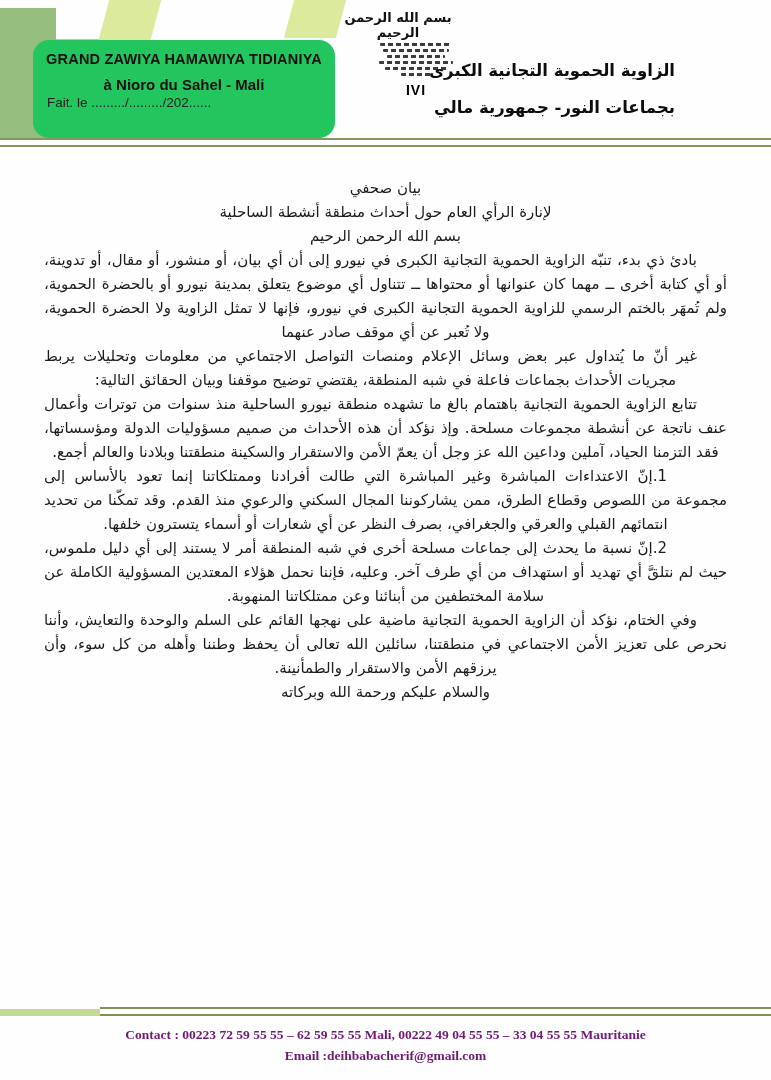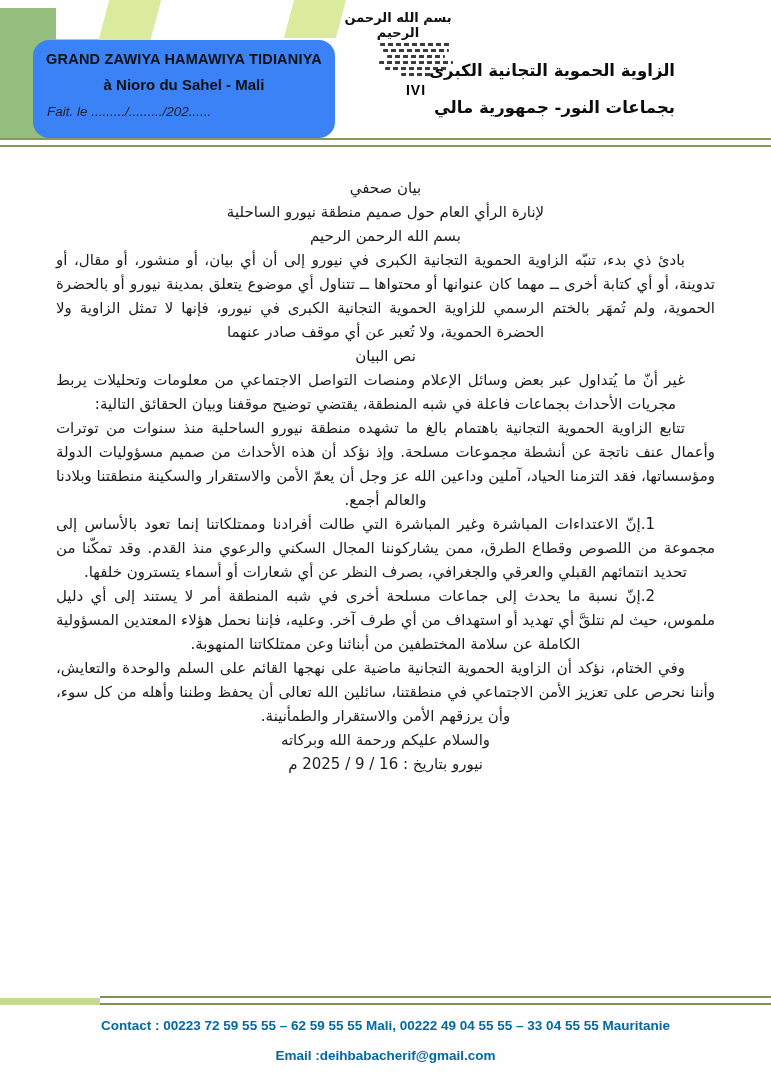--- a/index.html
+++ b/index.html
@@ -29,44 +29,44 @@
     background:#dcea9e;transform:skewX(-15deg);
   }
   .accent-green-sm{position:absolute;left:84px;top:128px;width:18px;height:14px;background:#95bd7d;}
   .accent-light-sm{position:absolute;left:112px;top:129px;width:48px;height:13px;background:#dcea9e;}
   .header-sep{
     position:absolute;left:0;right:0;top:138px;height:5px;
     border-top:2px solid #85995c;border-bottom:2px solid #85995c;background:#fff;
   }
   .org-card{
     position:absolute;left:33px;top:40px;width:302px;height:98px;
-    background:#3b82f6;border-radius:16px;z-index:2;
+    background:#22c55e;border-radius:16px;z-index:2;
     font-family:"Liberation Sans", sans-serif;
   }
   .org-name-fr{margin-top:11px;text-align:center;font-weight:bold;font-size:14.5px;letter-spacing:0.2px;color:#111;}
   .org-loc-fr{margin-top:9px;text-align:center;font-weight:bold;font-size:15px;color:#111;}
-  .org-date-fr{margin-top:11px;margin-left:14px;font-style:italic;font-size:13.5px;color:#222;}
+  .org-date-fr{margin-top:2px;margin-left:14px;font-size:13.5px;color:#222;}
   .basmala-top{
     position:absolute;left:330px;top:10px;width:136px;
     text-align:center;font-weight:bold;font-size:13px;color:#111;direction:rtl;
   }
   .emblem{position:absolute;left:368px;top:40px;width:96px;text-align:center;}
   .emblem-lines{width:78px;margin:0 auto;}
   .emblem-lines .vl{
     height:3px;margin:3px auto;border-radius:1px;
     background:repeating-linear-gradient(90deg,#3c3c3c 0 5px,transparent 5px 8px);
   }
   .vl1{width:72px;}.vl2{width:66px;}.vl3{width:58px;}.vl4{width:74px;}.vl5{width:62px;}.vl6{width:30px;}
   .emblem-mark{margin-top:6px;font-family:"Liberation Sans",sans-serif;font-weight:bold;font-size:14px;letter-spacing:1px;color:#000000;}
   .org-ar{
     position:absolute;right:96px;top:52px;direction:rtl;text-align:right;
     font-weight:bold;font-size:16.5px;line-height:37px;color:#0d0d0d;
   }
   
-  .main{flex:1 1 auto;padding:26px 56px 0;direction:rtl;}
+  .main{flex:1 1 auto;padding:26px 44px 0;direction:rtl;}
   .main p, .main h1, .main h2{
     margin:0;font-weight:normal;font-size:15px;line-height:24px;color:#1c1c1c;
   }
   .centered{text-align:center;}
   .just{text-align:justify;text-align-last:center;-moz-text-align-last:center;}
   .indent{text-indent:30px;}
   .doc-title{margin-bottom:20px;}
   .doc-subtitle{margin-bottom:16px;}
   .basmala-body{margin-bottom:0;}
   .hamdala{margin-bottom:12px;}
@@ -80,22 +80,22 @@
   .salutation{margin-bottom:22px;}
   
   .footer{flex:0 0 auto;padding-bottom:14px;}
   .footer-sep{position:relative;height:10px;margin-bottom:7px;}
   .footer-sep-light{position:absolute;left:0;top:2px;width:100px;height:7px;background:#c3da96;}
   .footer-sep-dark{
     position:absolute;left:100px;right:0;top:0;height:5px;
     border-top:2.5px solid #7d9257;border-bottom:2.5px solid #7d9257;background:#fff;
   }
   .footer-line{
-    text-align:center;font-family:Liberation Sans, sans-serif;
-    font-weight:bold;font-size:13.5px;color:#0369a1;line-height:21px;margin-top:9px;
+    text-align:center;font-family:Liberation Serif, serif;
+    font-weight:bold;font-size:13.5px;color:#701a75;line-height:21px;
   }
 </style>
 </head>
 <body>
 
 <div class="page">
 
   <div class="header">
     <div class="shape-green-left"></div>
     <div class="shape-light-1"></div>
@@ -125,38 +125,36 @@
     </div>
 
     <div class="org-ar">
       <div>الزاوية الحموية التجانية الكبرى</div>
       <div>بجماعات النور- جمهورية مالي</div>
     </div>
   </div>
 
   <div class="main">
     <h1 class="centered doc-title">بيان صحفي</h1>
-    <h2 class="centered doc-subtitle">لإنارة الرأي العام حول صميم منطقة نيورو الساحلية</h2>
+    <h2 class="centered doc-subtitle">لإنارة الرأي العام حول أحداث منطقة أنشطة الساحلية</h2>
 
     <p class="centered basmala-body">بسم الله الرحمن الرحيم</p>
 
     <p class="just indent intro">بادئ ذي بدء، تنبّه الزاوية الحموية التجانية الكبرى في نيورو إلى أن أي بيان، أو منشور، أو مقال، أو تدوينة، أو أي كتابة أخرى ــ مهما كان عنوانها أو محتواها ــ تتناول أي موضوع يتعلق بمدينة نيورو أو بالحضرة الحموية، ولم تُمهَر بالختم الرسمي للزاوية الحموية التجانية الكبرى في نيورو، فإنها لا تمثل الزاوية ولا الحضرة الحموية، ولا تُعبر عن أي موقف صادر عنهما</p>
 
-    <h2 class="centered section-heading">نص البيان</h2>
 
     <p class="just indent para2">غير أنّ ما يُتداول عبر بعض وسائل الإعلام ومنصات التواصل الاجتماعي من معلومات وتحليلات يربط مجريات الأحداث بجماعات فاعلة في شبه المنطقة، يقتضي توضيح موقفنا وبيان الحقائق التالية:</p>
     <p class="just indent para1">تتابع الزاوية الحموية التجانية باهتمام بالغ ما تشهده منطقة نيورو الساحلية منذ سنوات من توترات وأعمال عنف ناتجة عن أنشطة مجموعات مسلحة. وإذ نؤكد أن هذه الأحداث من صميم مسؤوليات الدولة ومؤسساتها، فقد التزمنا الحياد، آملين وداعين الله عز وجل أن يعمّ الأمن والاستقرار والسكينة منطقتنا وبلادنا والعالم أجمع.</p>
 
     <p class="just indent list-item"><span class="li-num">1.</span><span>إنّ الاعتداءات المباشرة وغير المباشرة التي طالت أفرادنا وممتلكاتنا إنما تعود بالأساس إلى مجموعة من اللصوص وقطاع الطرق، ممن يشاركوننا المجال السكني والرعوي منذ القدم. وقد تمكّنا من تحديد انتمائهم القبلي والعرقي والجغرافي، بصرف النظر عن أي شعارات أو أسماء يتسترون خلفها.</span></p>
     <p class="just indent list-item"><span class="li-num">2.</span><span>إنّ نسبة ما يحدث إلى جماعات مسلحة أخرى في شبه المنطقة أمر لا يستند إلى أي دليل ملموس، حيث لم نتلقَّ أي تهديد أو استهداف من أي طرف آخر. وعليه، فإننا نحمل هؤلاء المعتدين المسؤولية الكاملة عن سلامة المختطفين من أبنائنا وعن ممتلكاتنا المنهوبة.</span></p>
 
     <p class="just indent closing">وفي الختام، نؤكد أن الزاوية الحموية التجانية ماضية على نهجها القائم على السلم والوحدة والتعايش، وأننا نحرص على تعزيز الأمن الاجتماعي في منطقتنا، سائلين الله تعالى أن يحفظ وطننا وأهله من كل سوء، وأن يرزقهم الأمن والاستقرار والطمأنينة.</p>
 
     <p class="centered salutation">والسلام عليكم ورحمة الله وبركاته</p>
-    <p class="centered date-line">نيورو بتاريخ : 16 / 9 / 2025 م</p>
   </div>
 
   <div class="footer">
     <div class="footer-sep">
       <div class="footer-sep-light"></div>
       <div class="footer-sep-dark"></div>
     </div>
     <div class="footer-line">Contact : 00223 72 59 55 55 – 62 59 55 55 Mali,  00222 49 04 55 55 – 33 04 55 55  Mauritanie</div>
     <div class="footer-line">Email :deihbabacherif@gmail.com</div>
   </div>

